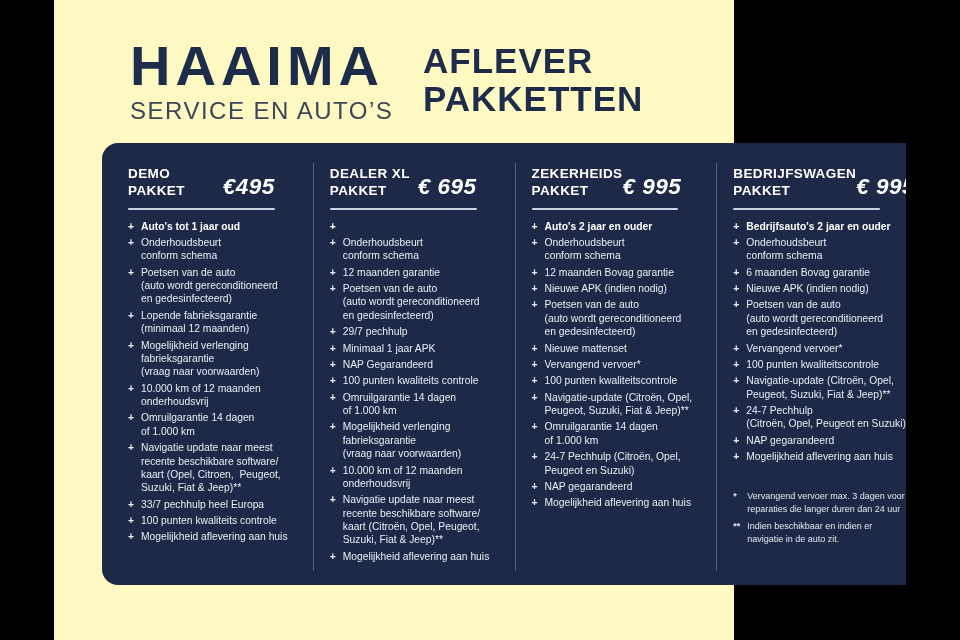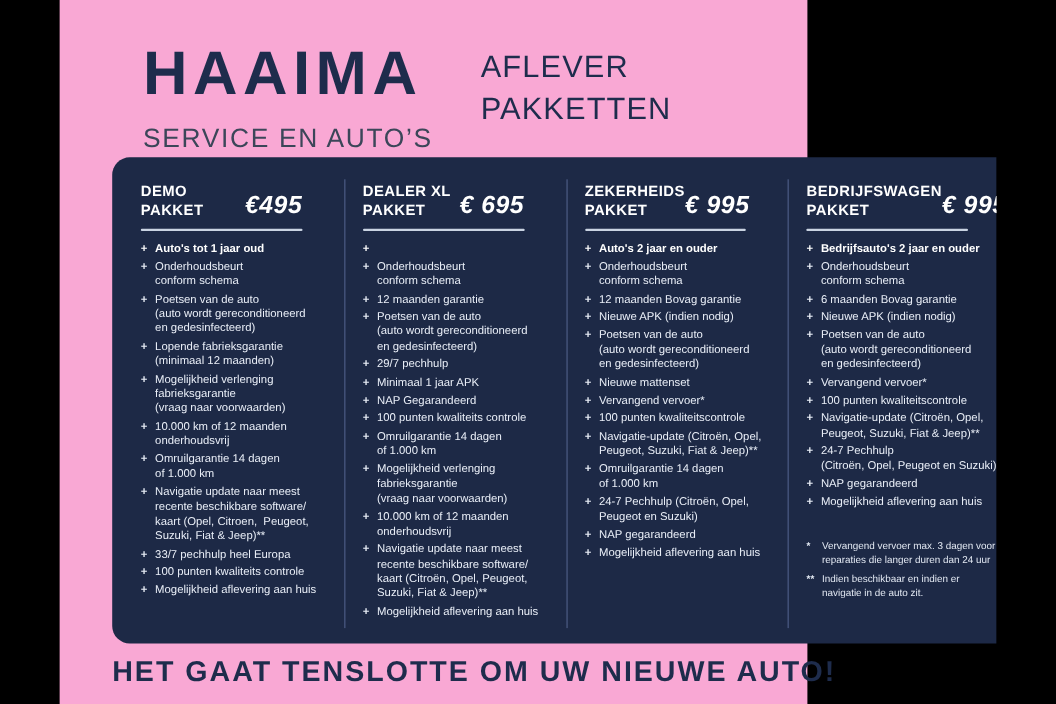--- a/index.html
+++ b/index.html
@@ -10,28 +10,28 @@
     --divider:#51608a;
     --rule:#c9d3e2;
   }
   *{margin:0;padding:0;box-sizing:border-box;}
   html,body{width:960px;height:640px;overflow:hidden;}
   body{font-family:"Liberation Sans","DejaVu Sans",sans-serif;background:var(--pillar);}
   .stage{position:relative;width:960px;height:640px;background:var(--pillar);}
   .band{position:absolute;top:0;bottom:0;width:54px;background:var(--pillar);}
   .band.left{left:0;}
   .band.right{right:0;}
-  .content{position:absolute;left:54px;top:0;width:680px;height:640px;background:#f9a8d4;}
+  .content{position:absolute;left:54px;top:0;width:680px;height:640px;background:#fef9c3;}
 
   
   .logo{position:absolute;left:76px;top:38px;color:var(--text-navy);}
   .logo-main{font-size:56px;font-weight:bold;letter-spacing:5px;line-height:1;color:var(--text-navy);}
-  .logo-sub{font-size:24px;font-weight:400;letter-spacing:1.5px;line-height:1;margin-top:21px;color:#3c4659;}
-  .page-title{position:absolute;left:383px;top:42px;color:var(--text-navy);
-    font-size:28px;font-weight:normal;line-height:38px;letter-spacing:1px;white-space:pre;}
+  .logo-sub{font-size:24px;font-weight:400;letter-spacing:1.5px;line-height:1;margin-top:5px;color:#3c4659;}
+  .page-title{position:absolute;left:369px;top:42px;color:var(--text-navy);
+    font-size:35px;font-weight:bold;line-height:38px;letter-spacing:1px;white-space:pre;}
 
   
   .panel{position:absolute;left:48px;top:143px;width:804px;height:442px;
     background:var(--navy);border-radius:16px 0 0 16px;display:flex;
     padding:20px 18px 14px 26px;gap:30px;}
   .col{flex:1 1 0;min-width:0;padding:2px 8px 0 16px;}
   .col:first-child{padding-left:0;}
   .col + .col{border-left:1.5px solid var(--divider);}
 
   .col-head{display:flex;justify-content:space-between;align-items:flex-end;color:#ffffff;}
@@ -338,18 +338,17 @@
             </div>
             <div class="fn">
               <span class="fn-m">**</span>
               <span class="fn-t">Indien beschikbaar en indien er
 navigatie in de auto zit.</span>
             </div>
           </div>
         </div>
       </section>
 
-    <div class="tagline">HET GAAT TENSLOTTE OM UW NIEUWE AUTO!</div>
   </div>
 
   <div class="band left"></div>
   <div class="band right"></div>
 </div>
 
 </body></html>

